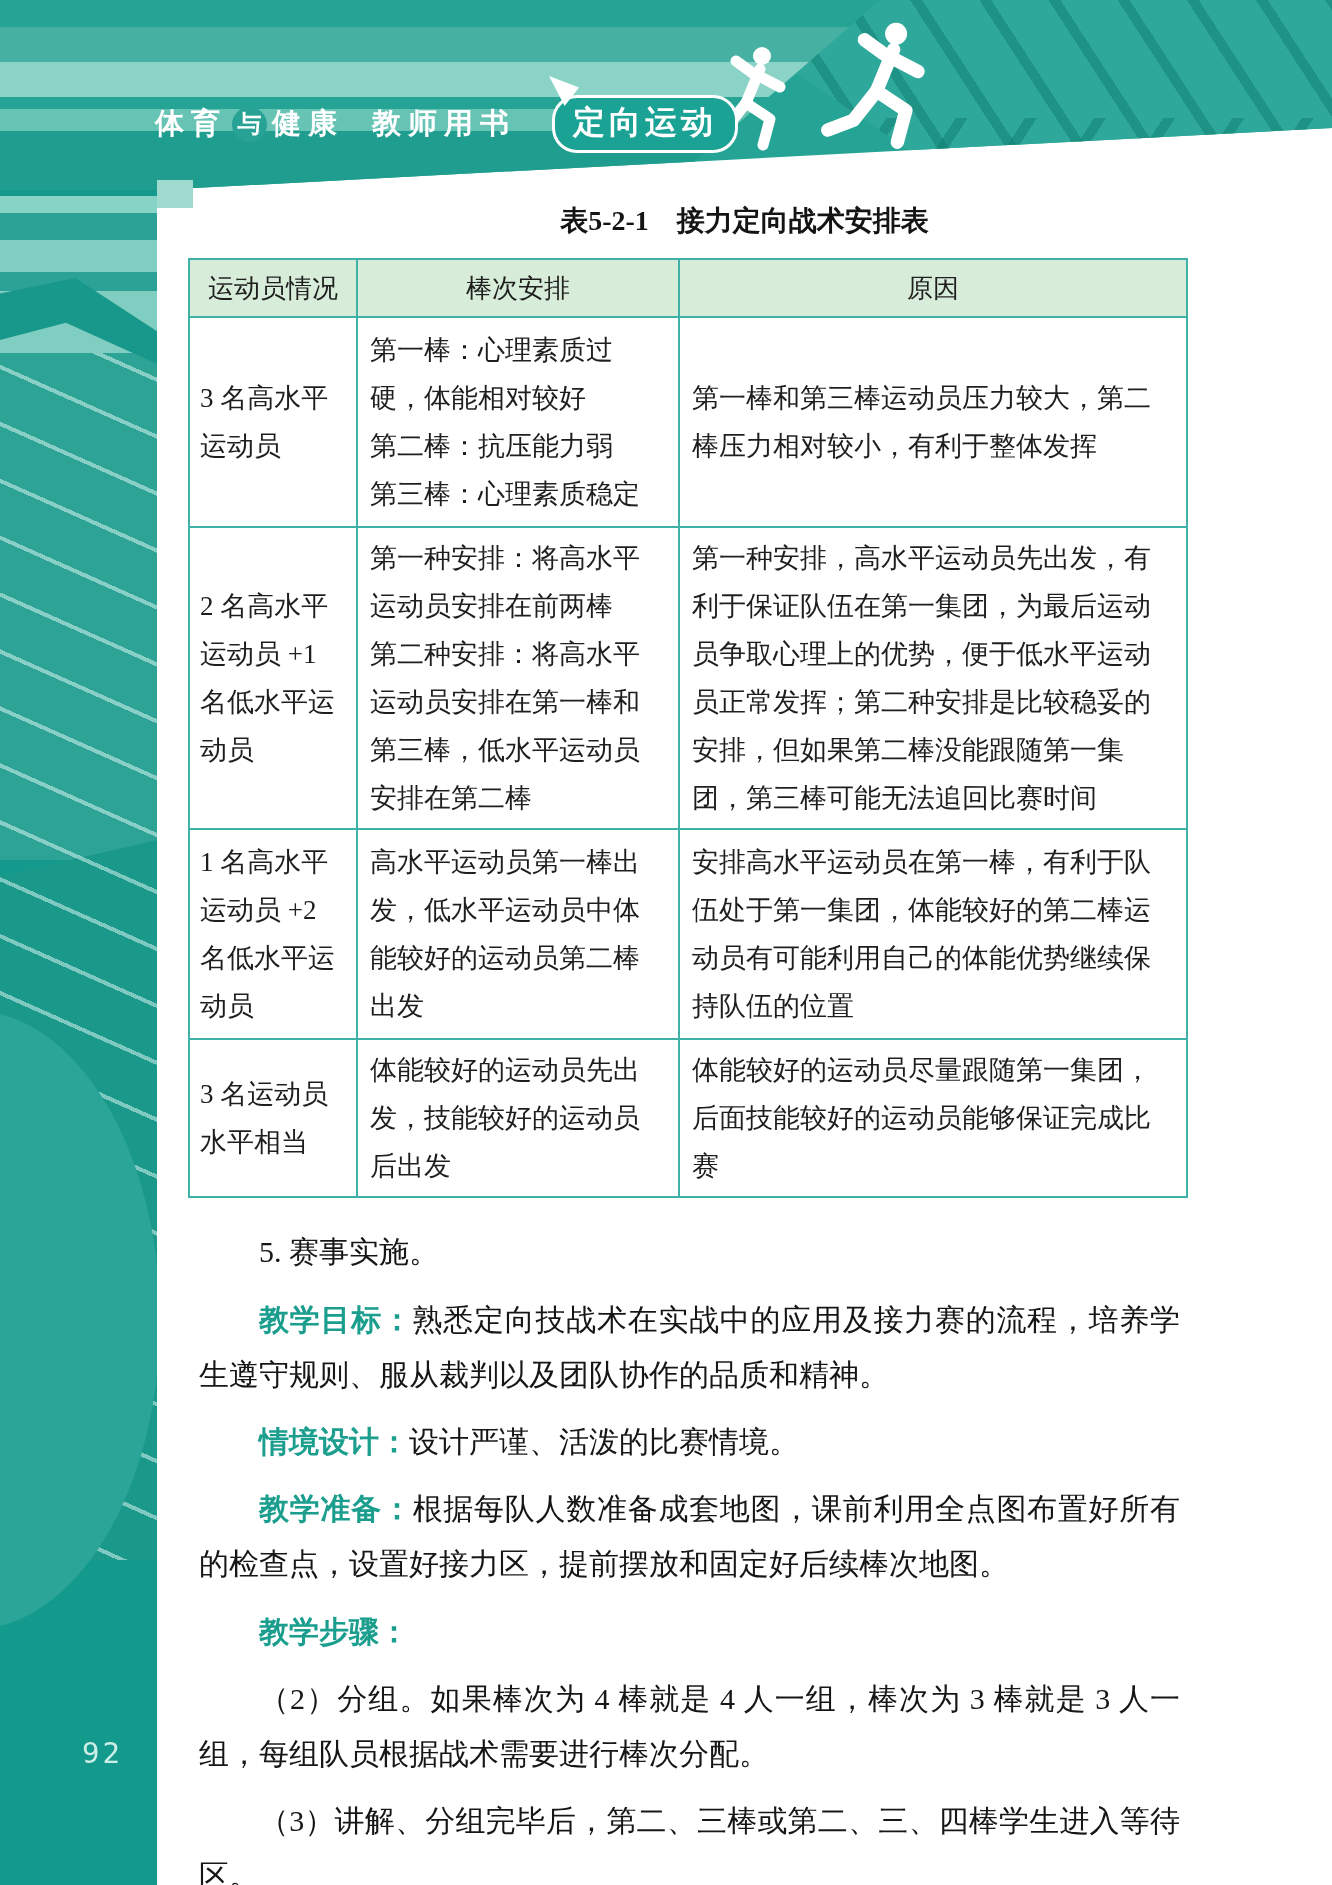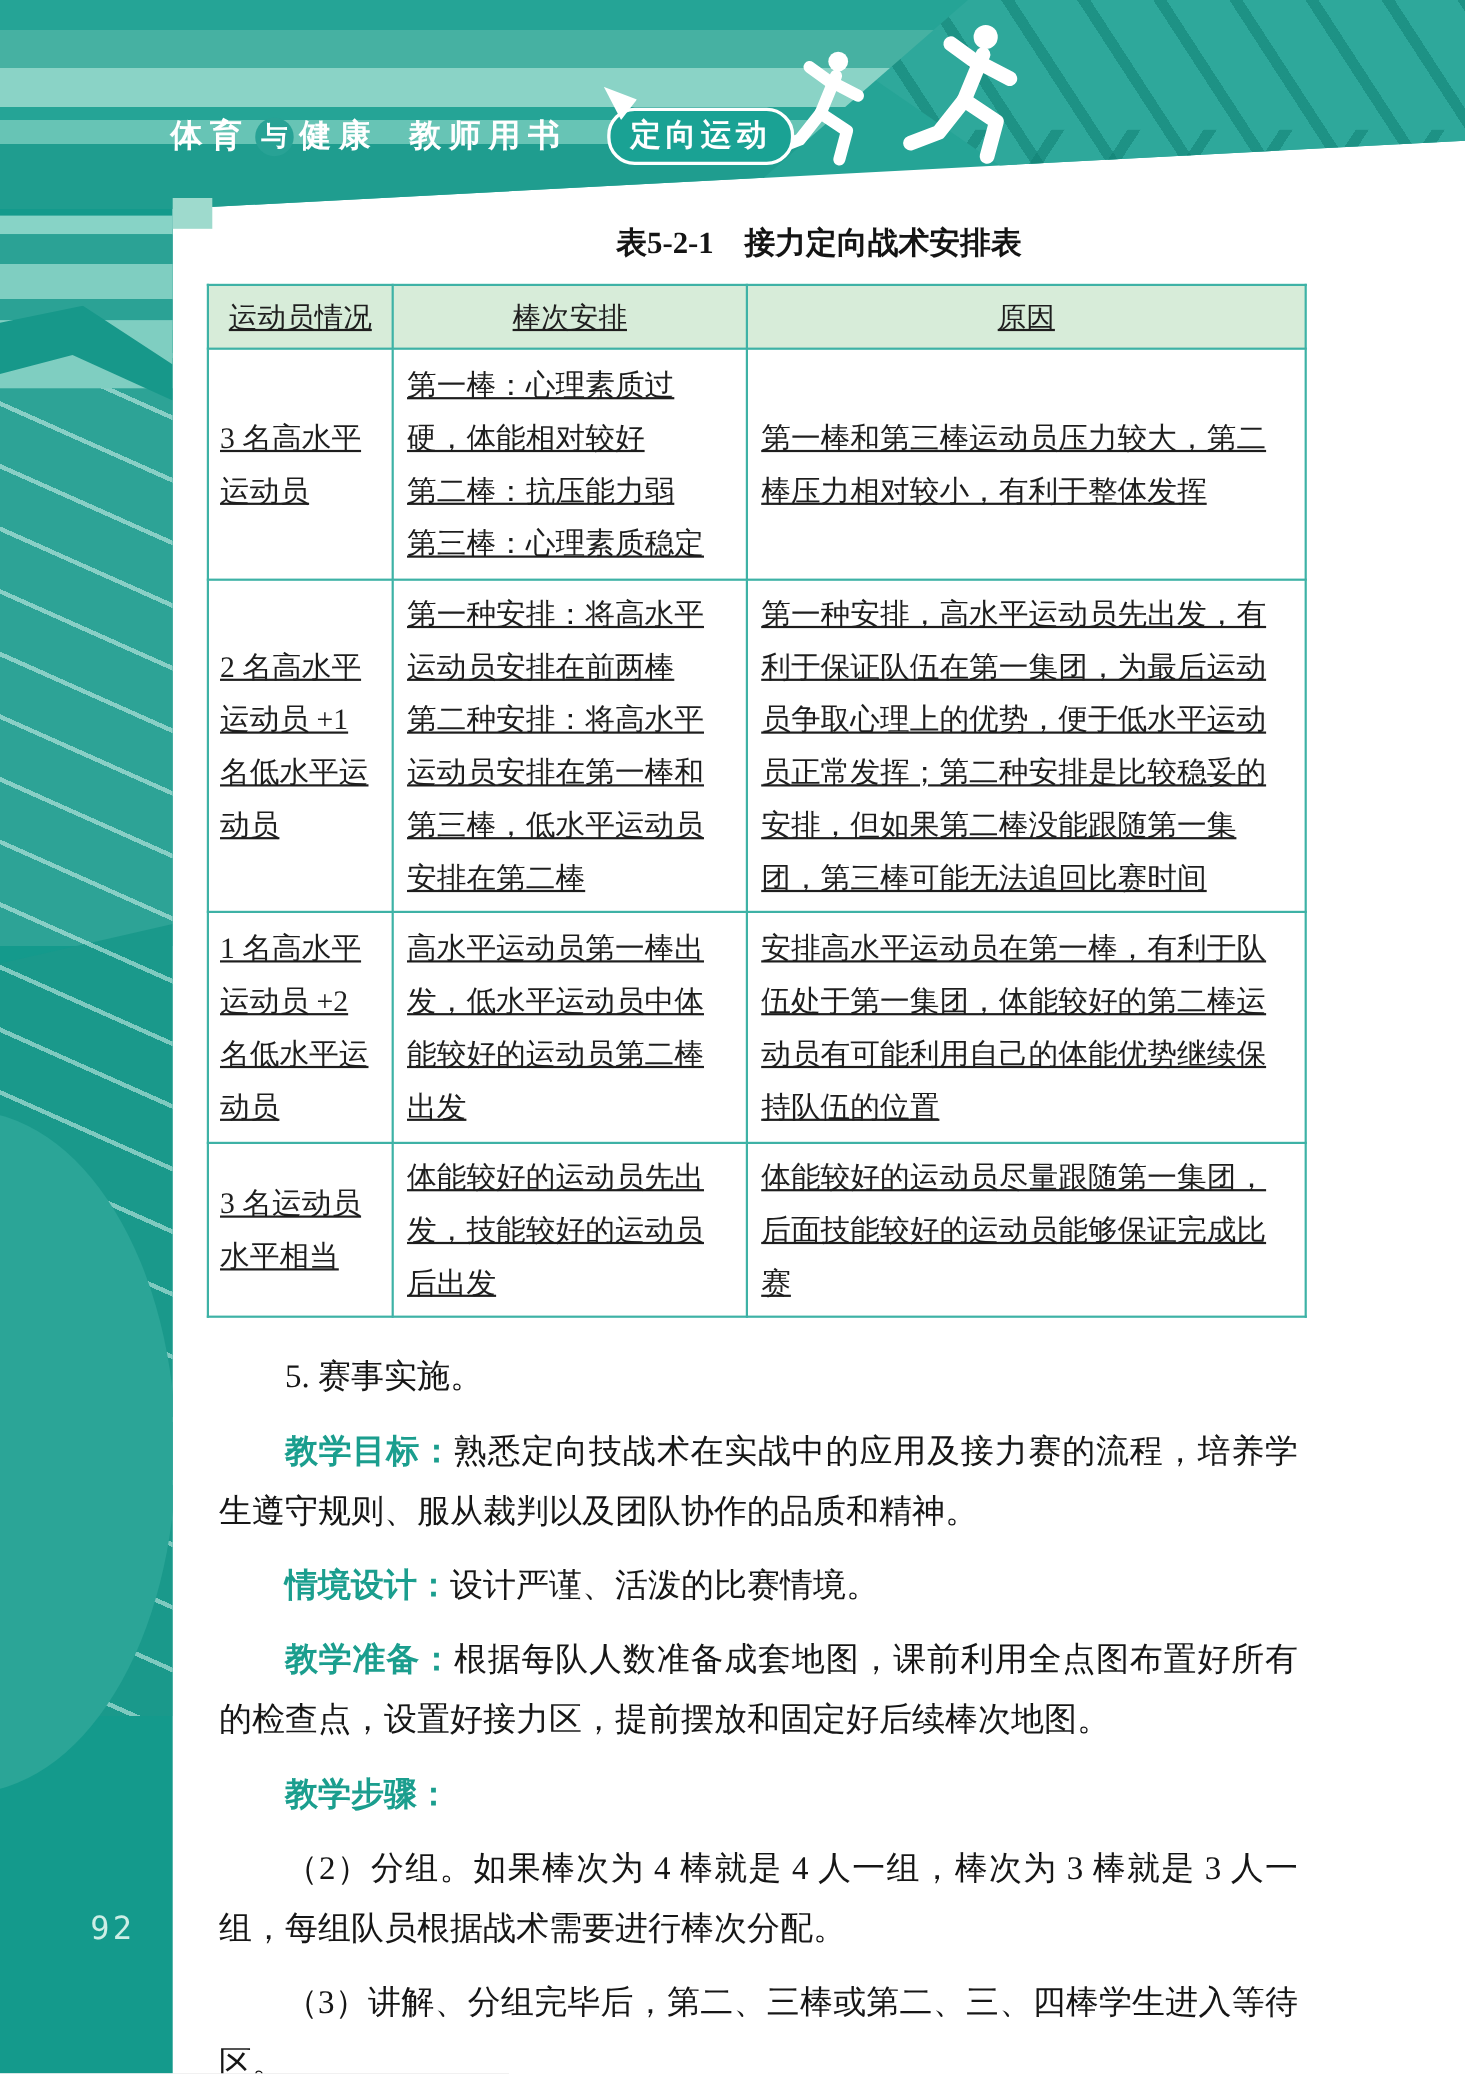--- a/index.html
+++ b/index.html
@@ -46,34 +46,34 @@
   .runner svg{display:block;}
   .runner-1{left:698px;top:42px;}
   .runner-2{left:818px;top:16px;}
   .htitle{position:absolute;left:155px;top:99px;height:50px;display:flex;align-items:center;
     color:#fff;font-family:"Liberation Sans","DejaVu Sans",sans-serif;font-weight:bold;
     font-size:29px;letter-spacing:7px;white-space:nowrap;}
   .conj{width:35px;height:35px;border-radius:50%;background:#28a295;display:flex;align-items:center;
     justify-content:center;font-size:24px;letter-spacing:0;margin:0 5px;flex:0 0 auto;}
   .booktype{margin-left:28px;}
   .badge{position:relative;margin-left:36px;background:#1aa294;border:3px solid #fff;border-radius:25px;
-    padding:3px 18px 5px;font-size:28px;letter-spacing:4px;display:flex;align-items:center;}
+    padding:3px 18px 5px;font-size:32px;letter-spacing:4px;display:flex;align-items:center;}
   .badge .tail{position:absolute;left:-6px;top:-22px;width:30px;height:30px;background:#fff;
     clip-path:polygon(0 0,100% 38%,52% 100%);}
   
   .hstub{position:absolute;left:157px;top:180px;width:36px;height:28px;background:#9edacd;}
 
   
   .content{position:absolute;left:157px;top:196px;width:1175px;}
   .caption{margin-top:6px;text-align:center;font-weight:bold;font-size:28px;color:#141414;}
   .cap-label{margin-right:28px;}
   table{margin:18px 0 0 31px;border-collapse:collapse;width:998px;table-layout:fixed;
     font-size:27px;color:#1e1e1e;}
   col.c1{width:168px;} col.c2{width:322px;} col.c3{width:508px;}
-  th,td{border:2px solid #3eb2a6;text-decoration:underline;}
+  th,td{border:2px solid #3eb2a6;}
   th{background:#d7ecd9;font-weight:normal;font-size:26px;height:54px;color:#1e1e1e;}
   td{padding:6px 12px;vertical-align:middle;line-height:1.78;text-align:left;}
   td.situation{padding:6px 6px 6px 10px;}
   tr.r1 td{height:196px;} tr.r2 td{height:283px;border-radius:11px;} tr.r3 td{height:196px;} tr.r4 td{height:106px;}
 
   .bodytext{margin:26px 140px 0 30px;font-size:30px;line-height:1.84;color:#161616;text-align:justify;}
   .bodytext p{margin:12px;text-indent:2em;}
   .lbl{color:#1b9e8e;font-weight:bold;}
 </style>
 </head>

